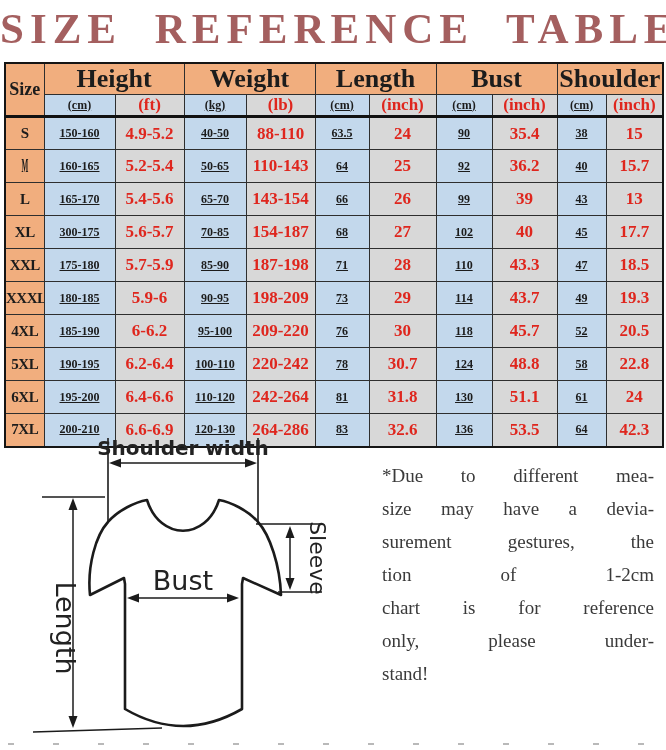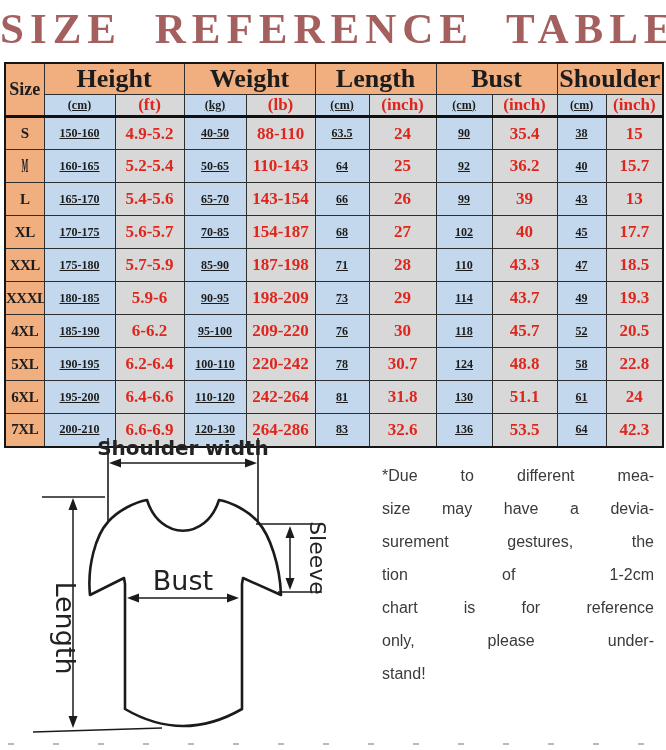--- a/index.html
+++ b/index.html
@@ -25,21 +25,21 @@
   #size-table tbody tr{height:33px;}
   .group-head{background:var(--orange);font-size:26px;color:var(--ink);}
   .size-head{background:var(--orange);font-size:18px;color:var(--ink);}
   .unit{font-size:15px;}
   .met{background:var(--blue);color:var(--ink);font-size:12px;text-decoration:underline;}
   .imp{background:var(--gray);color:var(--red);font-size:17px;}
   .size-cell{background:var(--orange);color:var(--ink);font-size:15px;letter-spacing:-0.5px;}
   .narrow-m{display:inline-block;transform:scaleX(0.38);font-size:19px;}
   
   #note{position:absolute;left:382px;top:459px;width:272px;color:#3a3a3a;
-        font-family:Liberation Sans, sans-serif;font-size:16px;line-height:33px;}
+        font-family:Liberation Serif, serif;font-size:19px;line-height:33px;}
   .note-line{text-align:justify;text-align-last:justify;white-space:nowrap;}
   .note-line.last{text-align-last:left;}
   
   #diagram{position:absolute;left:0;top:438px;}
   #bottom-dashes{position:absolute;left:0;top:740px;}
   svg text{font-family:"DejaVu Sans",sans-serif;fill:#222;}
 </style>
 </head>
 <body>
 
@@ -118,21 +118,21 @@
           <td class="imp">143-154</td>
           <td class="met">66</td>
           <td class="imp">26</td>
           <td class="met">99</td>
           <td class="imp">39</td>
           <td class="met">43</td>
           <td class="imp">13</td>
         </tr>
         <tr>
           <td class="size-cell"><span>XL</span></td>
-          <td class="met">170-175</td>
+          <td class="met">300-175</td>
           <td class="imp">5.6-5.7</td>
           <td class="met">70-85</td>
           <td class="imp">154-187</td>
           <td class="met">68</td>
           <td class="imp">27</td>
           <td class="met">102</td>
           <td class="imp">40</td>
           <td class="met">45</td>
           <td class="imp">17.7</td>
         </tr>

